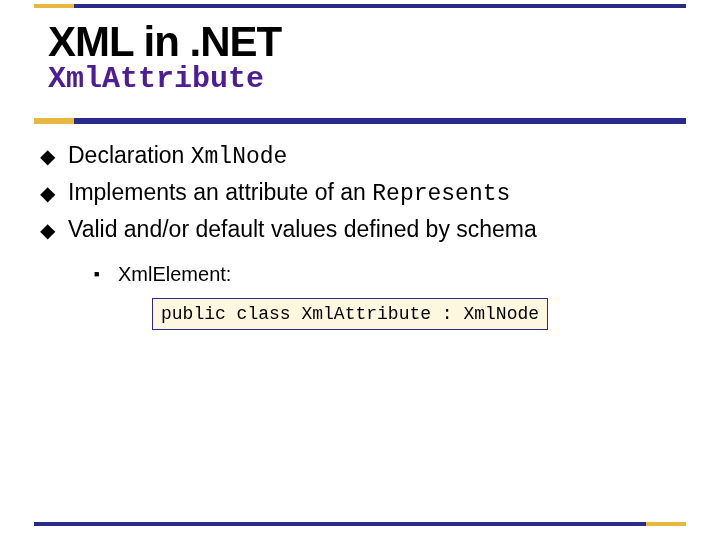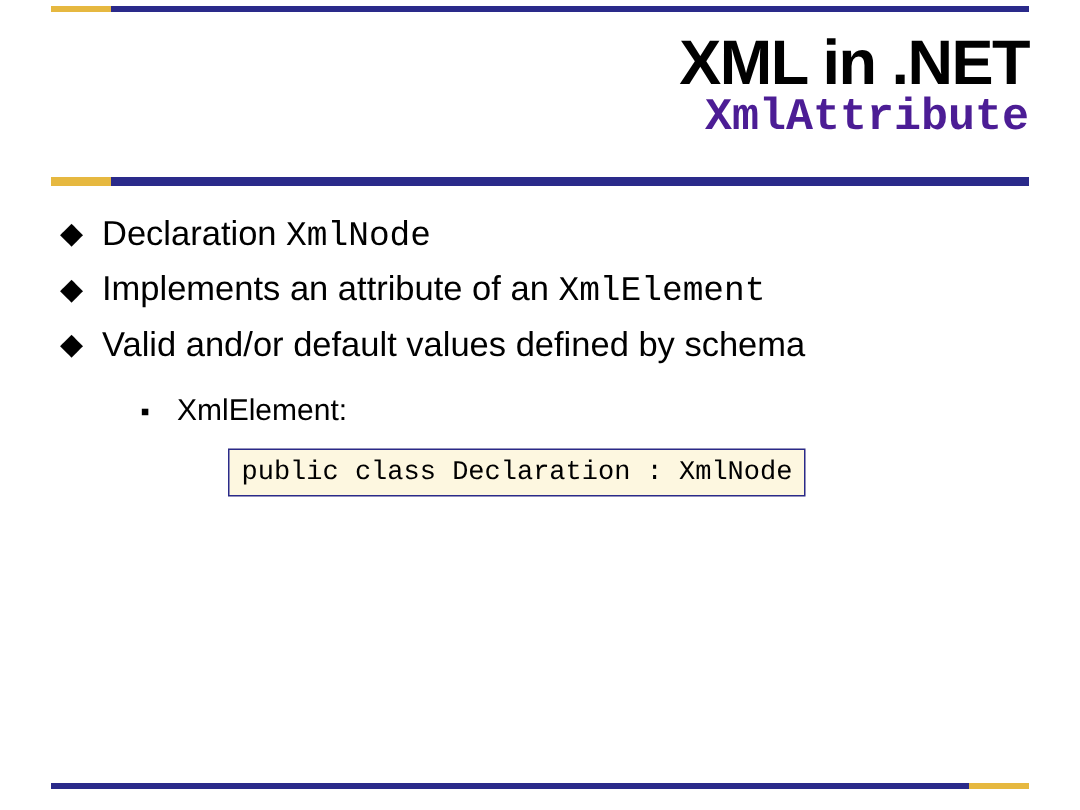--- a/index.html
+++ b/index.html
@@ -19,21 +19,21 @@
   .top-thin-bar::before {
     content: "";
     position: absolute;
     left: 0; top: 0;
     width: 40px; height: 4px;
     background: #e6b840;
   }
   .title-block {
     position: absolute;
     top: 18px; left: 48px; right: 34px;
-    text-align: right;
+    text-align: left;
   }
   .title-main {
     font-family: "Arial Black", Arial, sans-serif;
     font-weight: 900;
     font-size: 42px;
     color: #000;
     letter-spacing: -1px;
   }
   .title-sub {
     font-family: "Courier New", Courier, monospace;
@@ -138,37 +138,37 @@
     <div class="bullet-l1">
       <span class="sym">◆</span>
       <span class="txt">
         <span>Declaration </span><span class="mono">XmlNode</span><span></span>
       </span>
     </div>
 
     <div class="bullet-l1">
       <span class="sym">◆</span>
       <span class="txt">
-        <span>Implements an attribute of an </span><span class="mono">XmlElement</span><span></span>
+        <span>Implements an attribute of an </span><span class="mono">Represents</span><span></span>
       </span>
     </div>
 
     <div class="bullet-l1">
       <span class="sym">◆</span>
       <span class="txt">
         <span>Valid and/or default values defined by schema</span><span class="mono"></span><span></span>
       </span>
     </div>
 
     <div class="sub-block">
       <div class="bullet-l2">
         <span class="sym2">■</span>
         <span>XmlElement:</span>
       </div>
       <div class="code-box-wrap">
-        <span class="code-box">public class Declaration : XmlNode</span>
+        <span class="code-box">public class XmlAttribute : XmlNode</span>
       </div>
     </div>
 
   </div>
 
   <div class="bottom-bar"></div>
 </div>
 
 </body></html>

